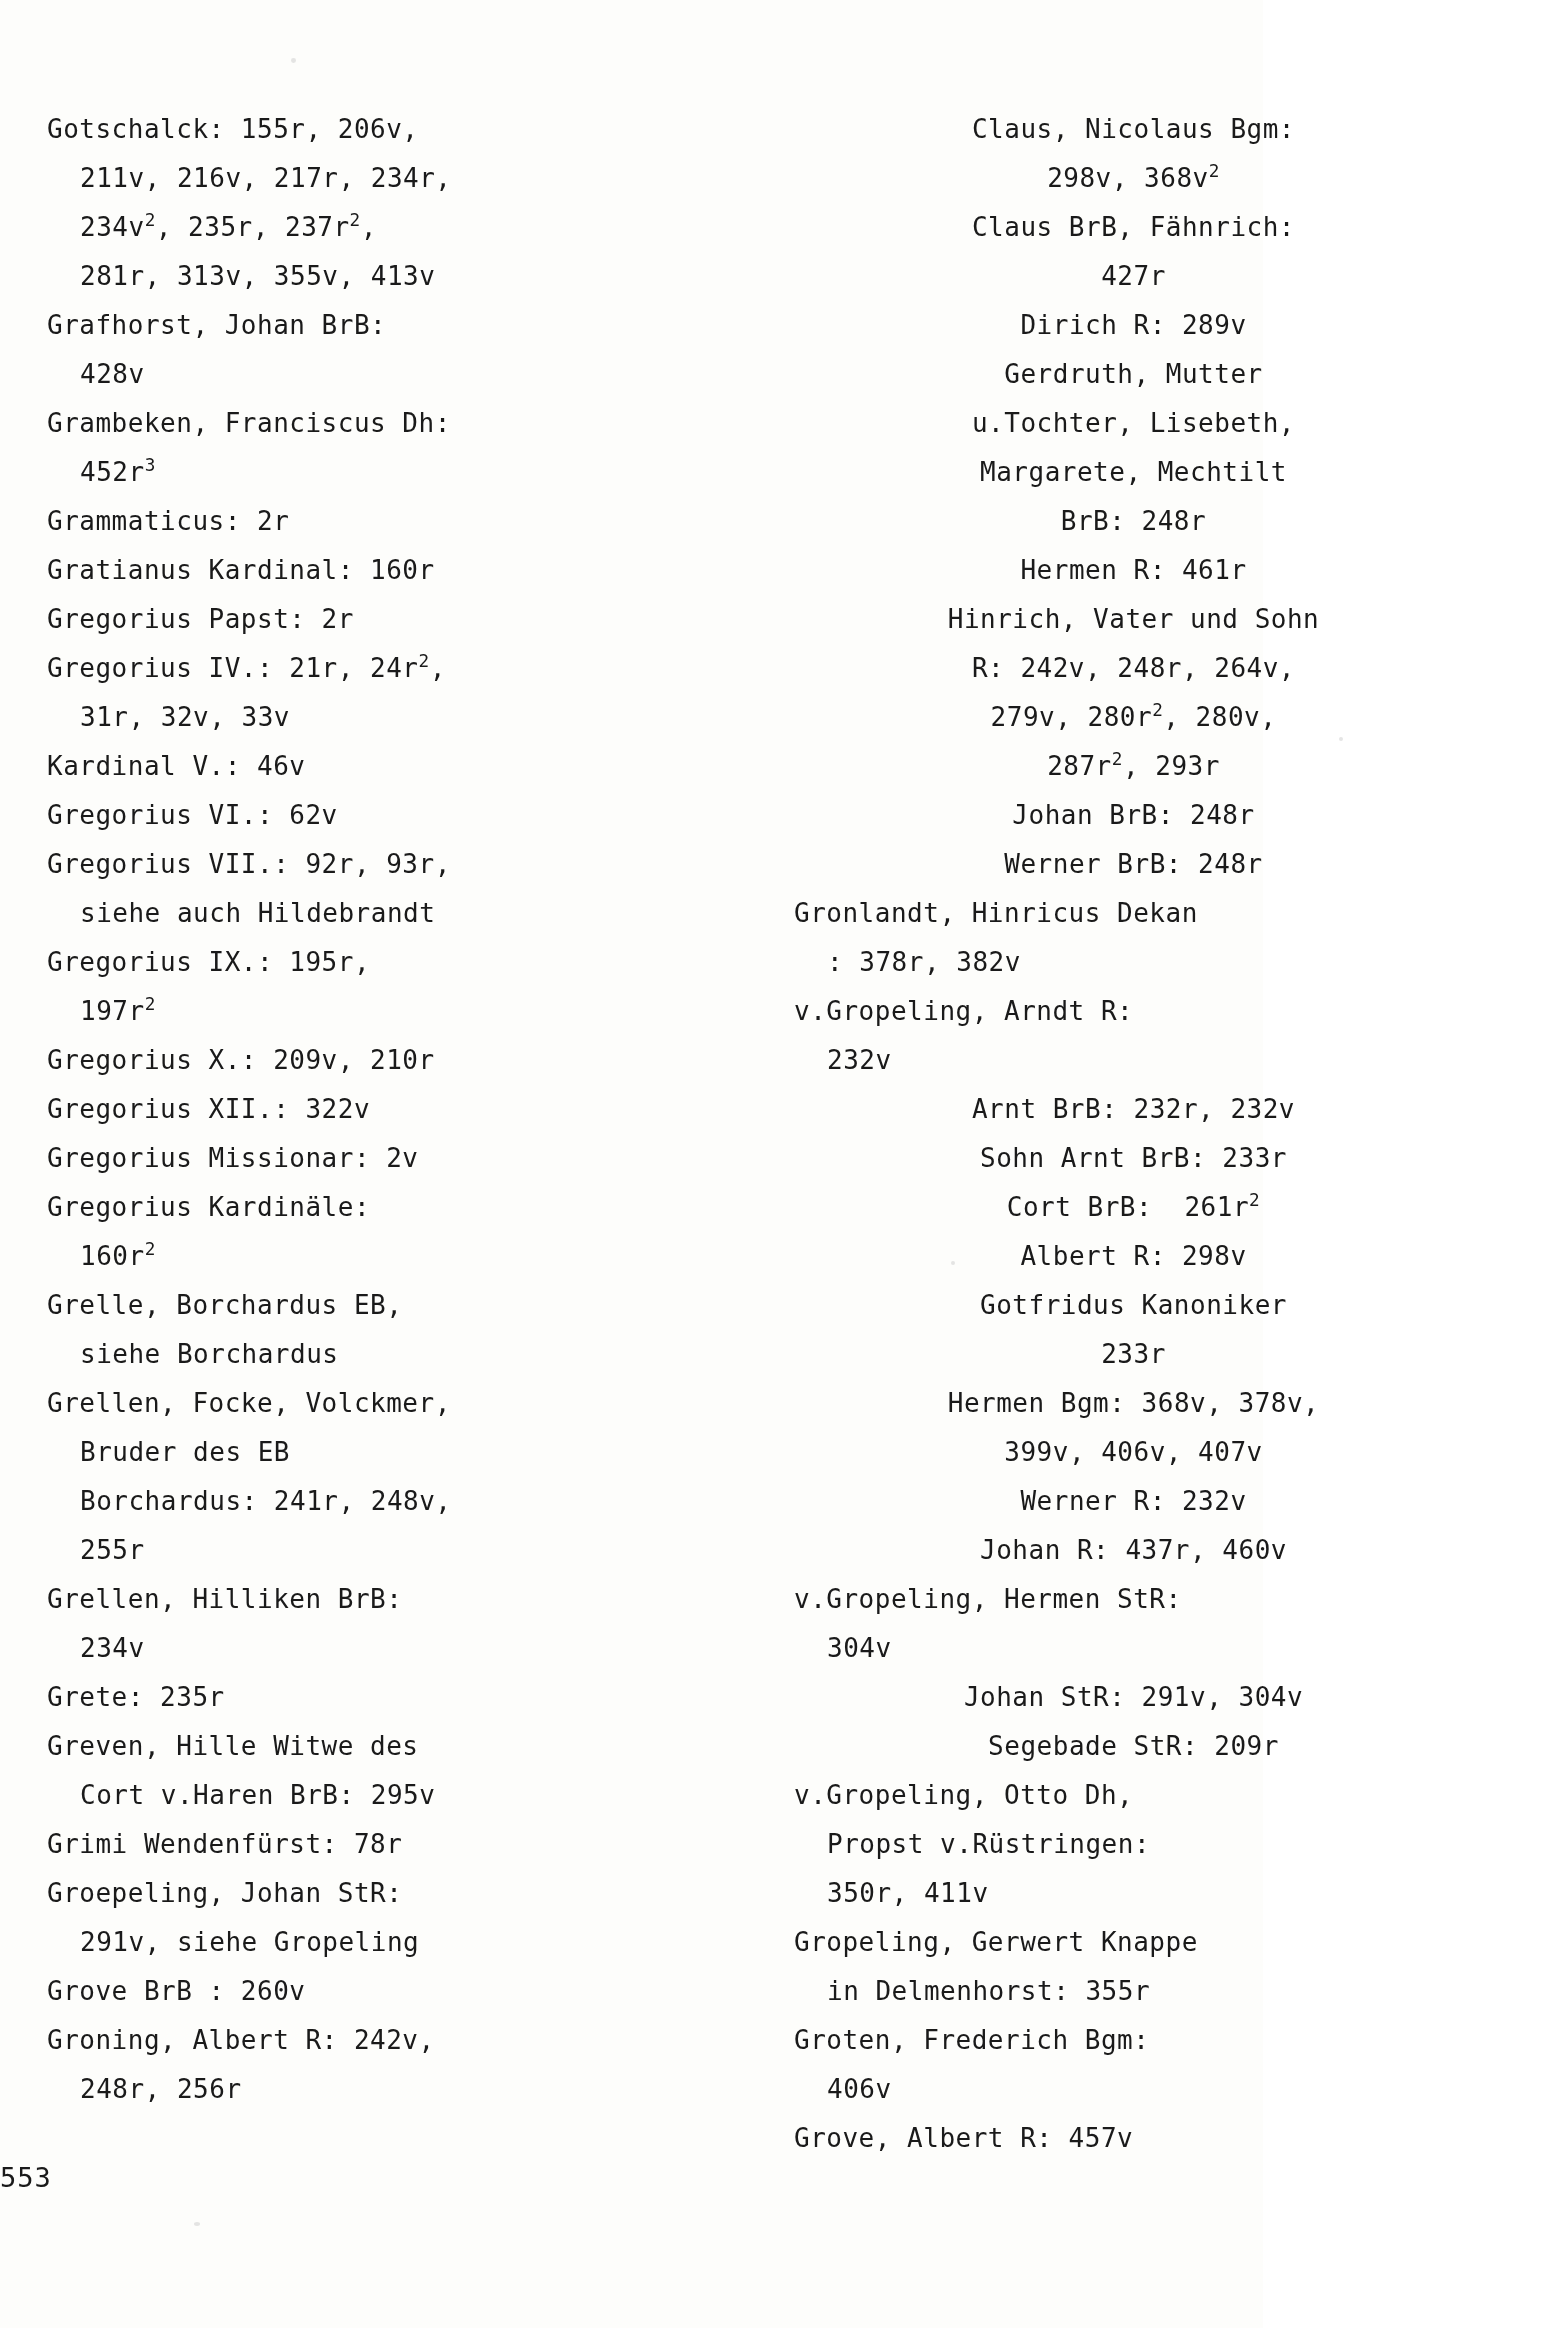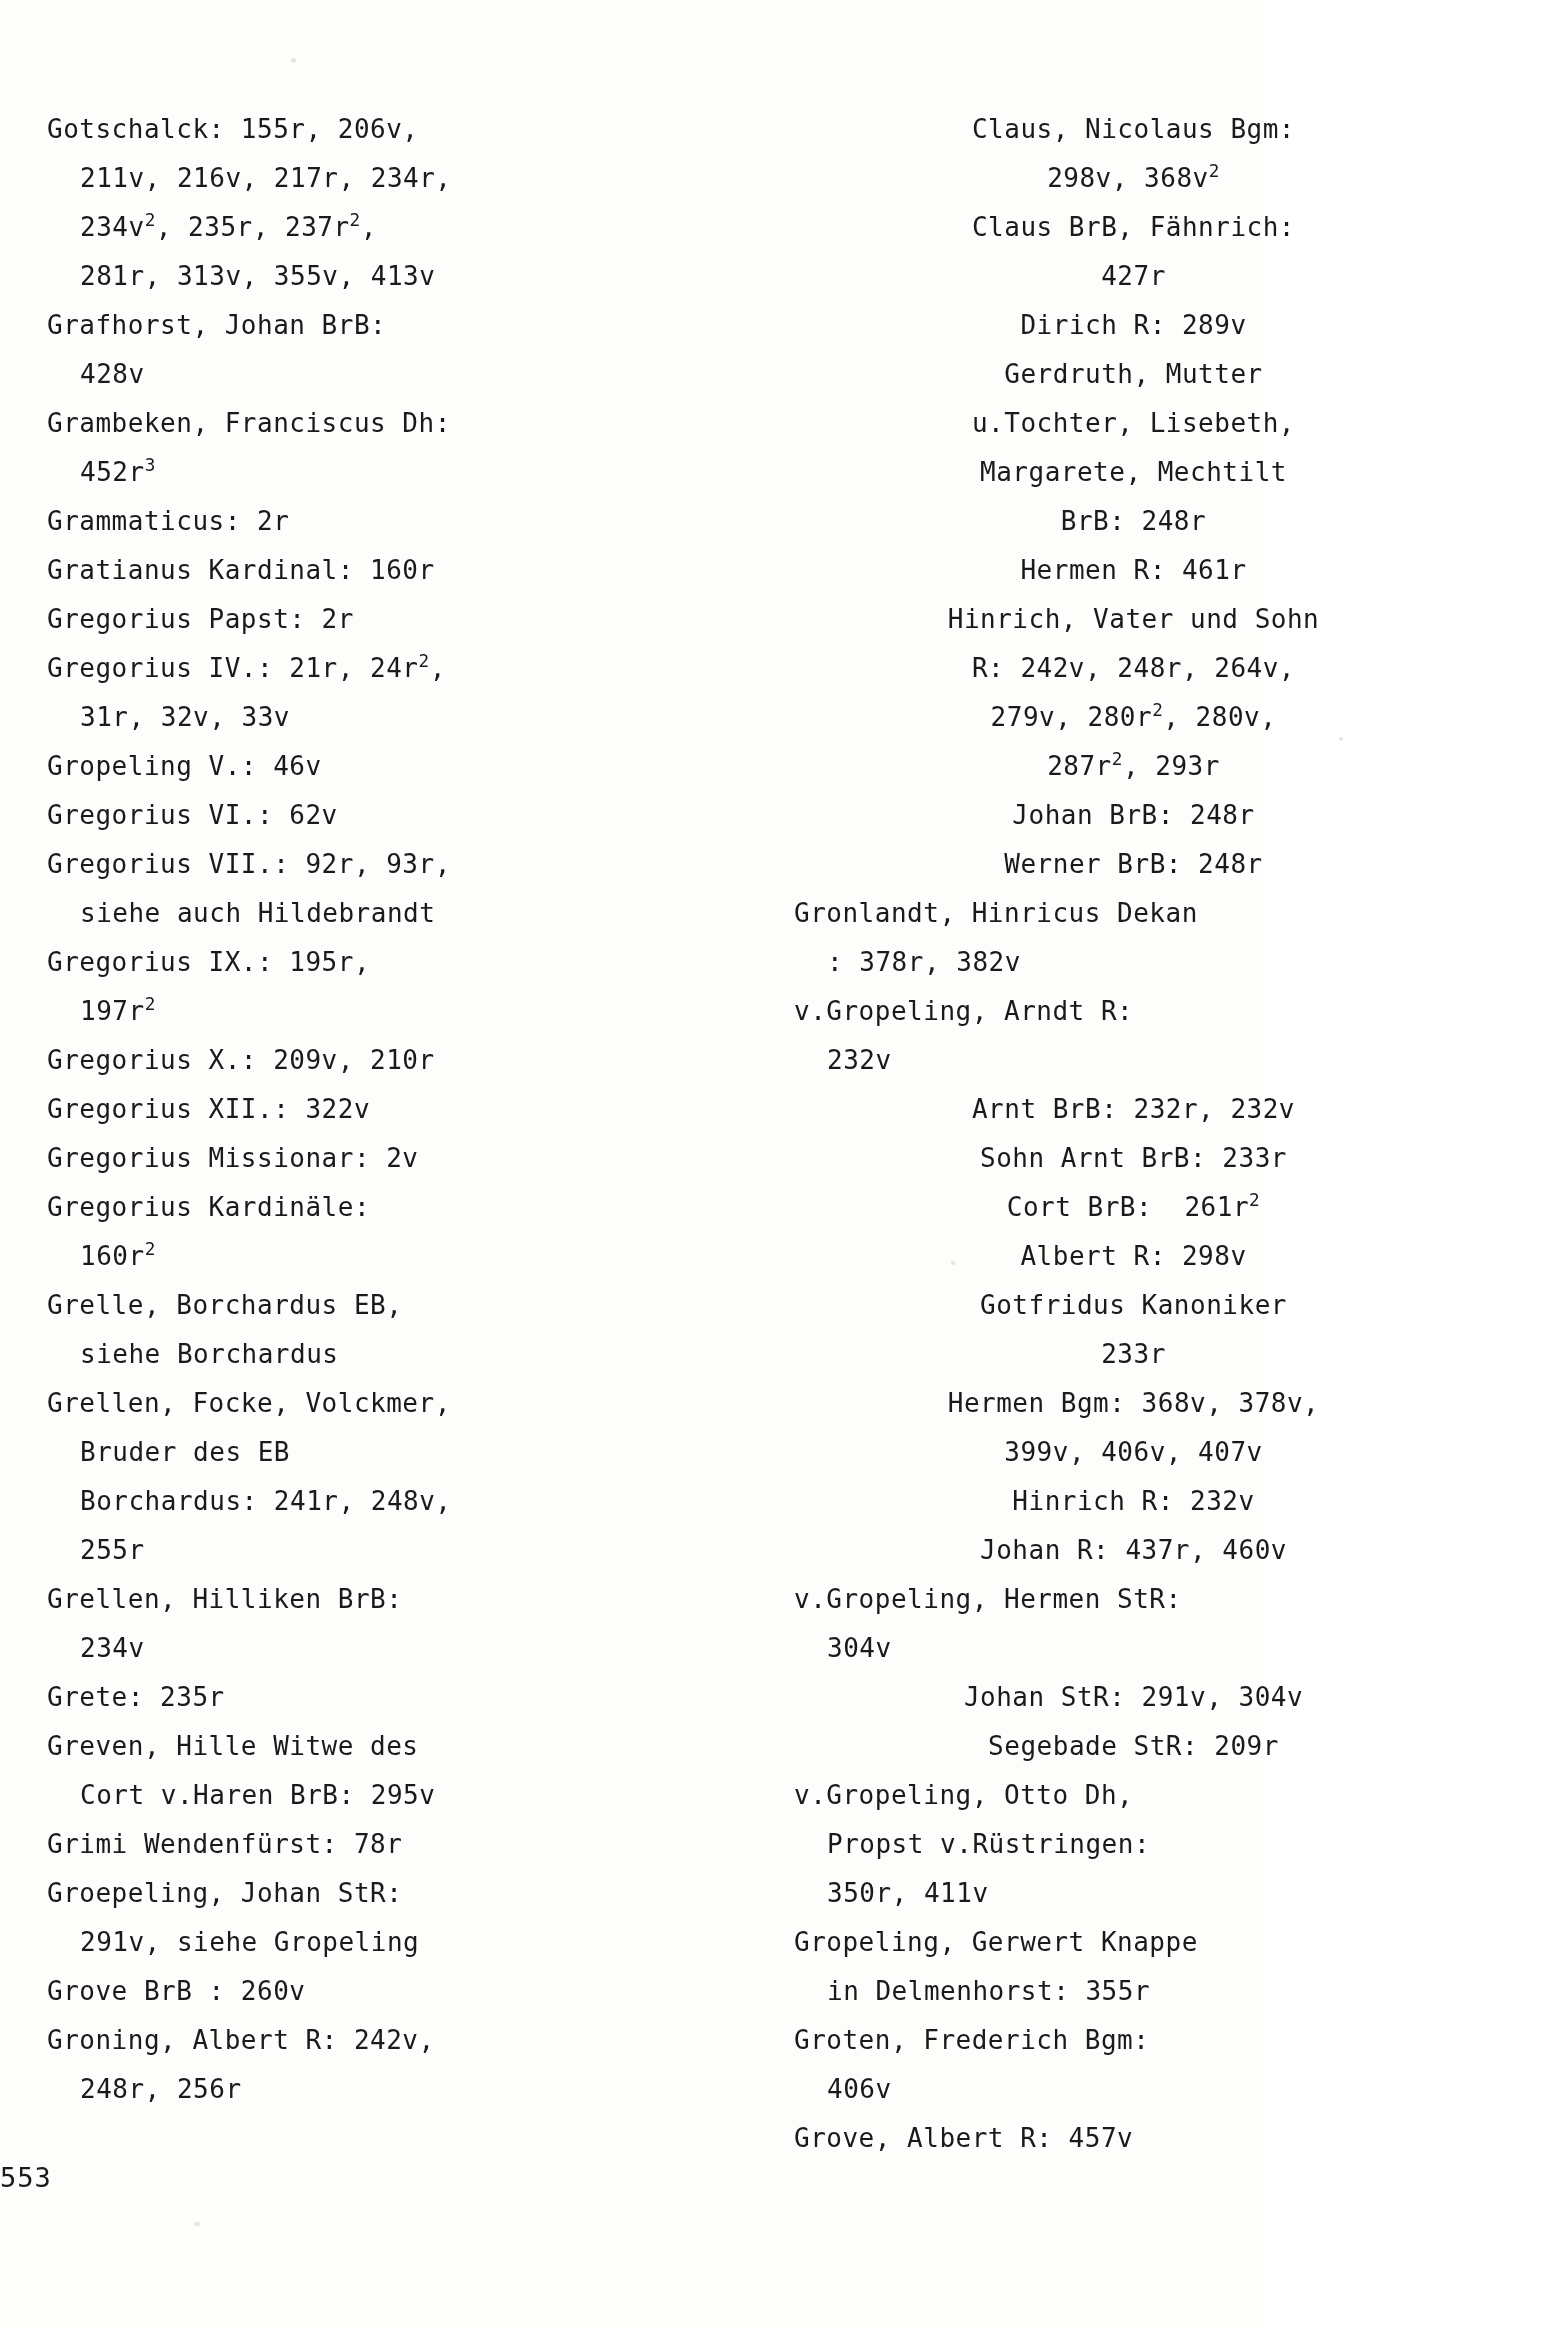--- a/index.html
+++ b/index.html
@@ -80,21 +80,21 @@
 
   <div class="columns">
     <div class="col" id="left-col">
         <div class="entry indent1">Gotschalck: 155r, 206v,<br>211v, 216v, 217r, 234r,<br>234v<sup>2</sup>, 235r, 237r<sup>2</sup>,<br>281r, 313v, 355v, 413v</div>
         <div class="entry indent1">Grafhorst, Johan BrB:<br>428v</div>
         <div class="entry indent1">Grambeken, Franciscus Dh:<br>452r<sup>3</sup></div>
         <div class="entry indent1">Grammaticus: 2r</div>
         <div class="entry indent1">Gratianus Kardinal: 160r</div>
         <div class="entry indent1">Gregorius Papst: 2r</div>
         <div class="entry indent1">Gregorius IV.: 21r, 24r<sup>2</sup>,<br>31r, 32v, 33v</div>
-        <div class="entry indent1">Gropeling V.: 46v</div>
+        <div class="entry indent1">Kardinal V.: 46v</div>
         <div class="entry indent1">Gregorius VI.: 62v</div>
         <div class="entry indent1">Gregorius VII.: 92r, 93r,<br>siehe auch Hildebrandt</div>
         <div class="entry indent1">Gregorius IX.: 195r,<br>197r<sup>2</sup></div>
         <div class="entry indent1">Gregorius X.: 209v, 210r</div>
         <div class="entry indent1">Gregorius XII.: 322v</div>
         <div class="entry indent1">Gregorius Missionar: 2v</div>
         <div class="entry indent1">Gregorius Kardinäle:<br>160r<sup>2</sup></div>
         <div class="entry indent1">Grelle, Borchardus EB,<br>siehe Borchardus</div>
         <div class="entry indent1">Grellen, Focke, Volckmer,<br>Bruder des EB<br>Borchardus: 241r, 248v,<br>255r</div>
         <div class="entry indent1">Grellen, Hilliken BrB:<br>234v</div>
@@ -115,21 +115,21 @@
         <div class="entry indent2 sub">Johan BrB: 248r</div>
         <div class="entry indent2 sub">Werner BrB: 248r</div>
         <div class="entry indent1">Gronlandt, Hinricus Dekan<br>: 378r, 382v</div>
         <div class="entry indent1">v.Gropeling, Arndt R:<br>232v</div>
         <div class="entry indent2 sub">Arnt BrB: 232r, 232v</div>
         <div class="entry indent2 sub">Sohn Arnt BrB: 233r</div>
         <div class="entry indent2 sub">Cort BrB:  261r<sup>2</sup></div>
         <div class="entry indent2 sub">Albert R: 298v</div>
         <div class="entry indent2 sub">Gotfridus Kanoniker<br>233r</div>
         <div class="entry indent2 sub">Hermen Bgm: 368v, 378v,<br>399v, 406v, 407v</div>
-        <div class="entry indent2 sub">Hinrich R: 232v</div>
+        <div class="entry indent2 sub">Werner R: 232v</div>
         <div class="entry indent2 sub">Johan R: 437r, 460v</div>
         <div class="entry indent1">v.Gropeling, Hermen StR:<br>304v</div>
         <div class="entry indent2 sub">Johan StR: 291v, 304v</div>
         <div class="entry indent2 sub">Segebade StR: 209r</div>
         <div class="entry indent1">v.Gropeling, Otto Dh,<br>Propst v.Rüstringen:<br>350r, 411v</div>
         <div class="entry indent1">Gropeling, Gerwert Knappe<br>in Delmenhorst: 355r</div>
         <div class="entry indent1">Groten, Frederich Bgm:<br>406v</div>
         <div class="entry indent1">Grove, Albert R: 457v</div>
       </div>
   </div>

